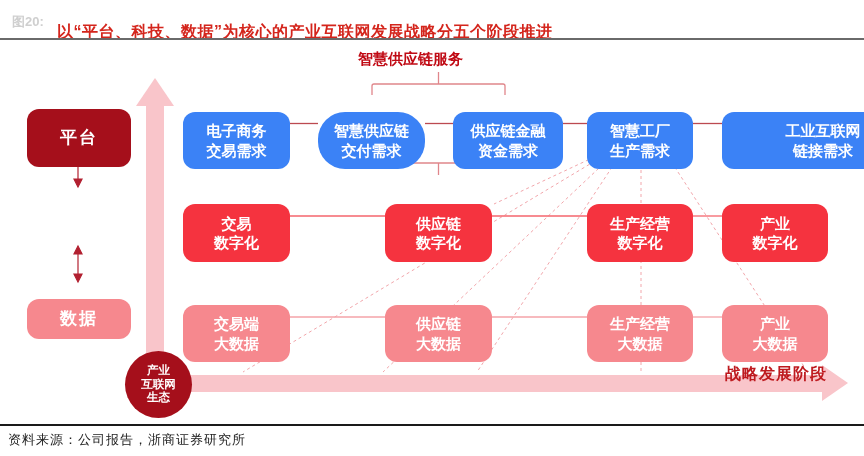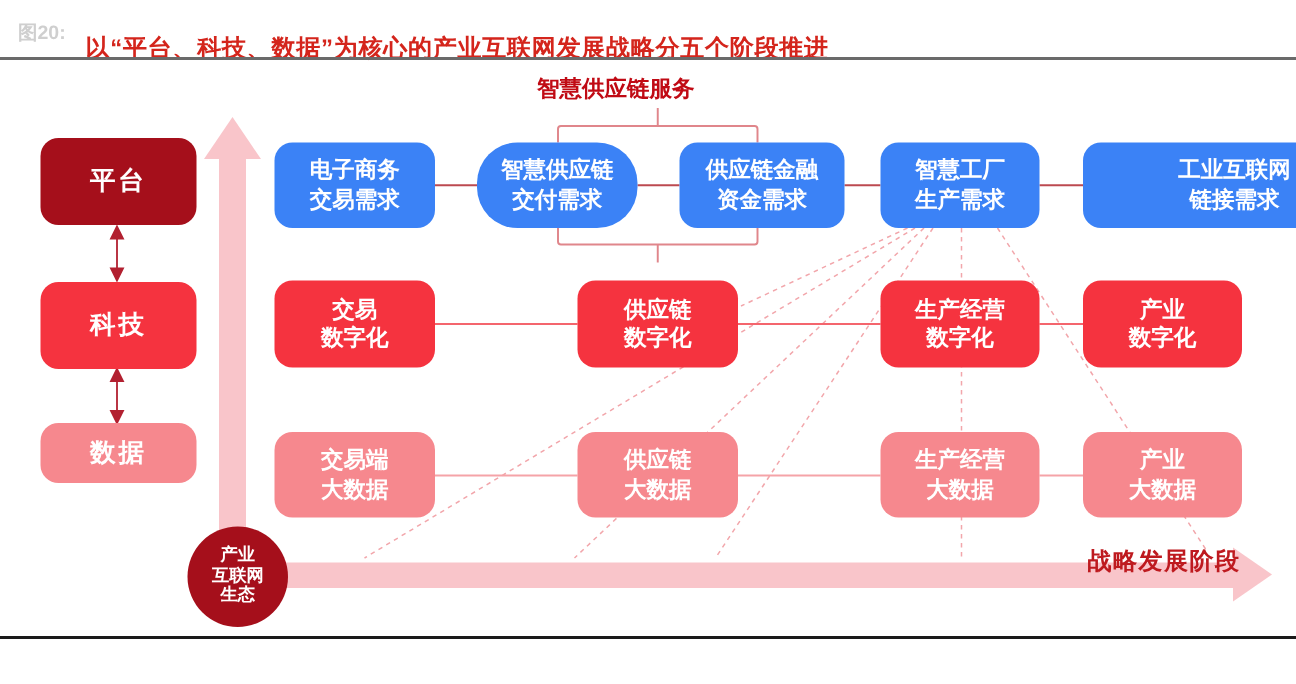--- a/index.html
+++ b/index.html
@@ -7,21 +7,21 @@
           font-family:"Liberation Sans","DejaVu Sans",sans-serif;}
   
   .figure-tag{position:absolute;left:12px;top:13px;font-size:13px;font-weight:bold;color:#cfcfcf;}
   .title{position:absolute;left:57px;top:22px;font-size:16px;font-weight:bold;color:#d4251c;letter-spacing:.5px;white-space:nowrap;}
   .top-divider{position:absolute;left:0;top:38px;width:864px;height:2px;background:#6a6a6a;}
   
   .lines{position:absolute;left:0;top:0;z-index:0;}
   
   .box{position:absolute;z-index:1;border-radius:12px;color:#fff;font-weight:bold;
        display:flex;align-items:center;justify-content:center;text-align:center;
-       white-space:pre-line;line-height:1.3;font-size:15px;}
+       white-space:pre-line;line-height:1.3;font-size:15px;margin-top:17px;}
   .dark{background:#a50f1b;}
   .dark2{background:#3b82f6;}
   .red{background:#f5333f;}
   .pink{background:#f6888e;}
   .side{font-size:17px;letter-spacing:2px;}
   
   .b-platform{left:27px;top:92px;width:104px;height:58px;}
   .b-tech{left:27px;top:188px;width:104px;height:58px;}
   .b-data{left:27px;top:282px;width:104px;height:40px;}
   
@@ -119,21 +119,20 @@
     <g stroke="#e0868b" stroke-width="1.3" fill="none">
       <path d="M372,152 L372,161 Q372,163 374,163 L503,163 Q505,163 505,161 L505,152"></path>
       <line x1="438.5" y1="163" x2="438.5" y2="175"></line>
     </g>
   </svg>
 
   <div class="supply-label">智慧供应链服务</div>
   <div class="xaxis-label">战略发展阶段</div>
 
   <div class="box dark side b-platform">平台</div>
-  <div class="box red side b-tech">科技</div>
   <div class="box pink side b-data">数据</div>
 
   <div class="box dark2 b-d1">电子商务
 交易需求</div>
   <div class="box dark2 b-d2">智慧供应链
 交付需求</div>
   <div class="box dark2 b-d3">供应链金融
 资金需求</div>
   <div class="box dark2 b-d4">智慧工厂
 生产需求</div>
@@ -156,14 +155,15 @@
   <div class="box pink b-b3">生产经营
 大数据</div>
   <div class="box pink b-b4">产业
 大数据</div>
 
   <div class="origin-circle">产业
 互联网
 生态</div>
 
   <div class="bottom-divider"></div>
+  <span class="source">资料来源：公司报告，浙商证券研究所</span>
 
 </div>
 
 </body></html>

